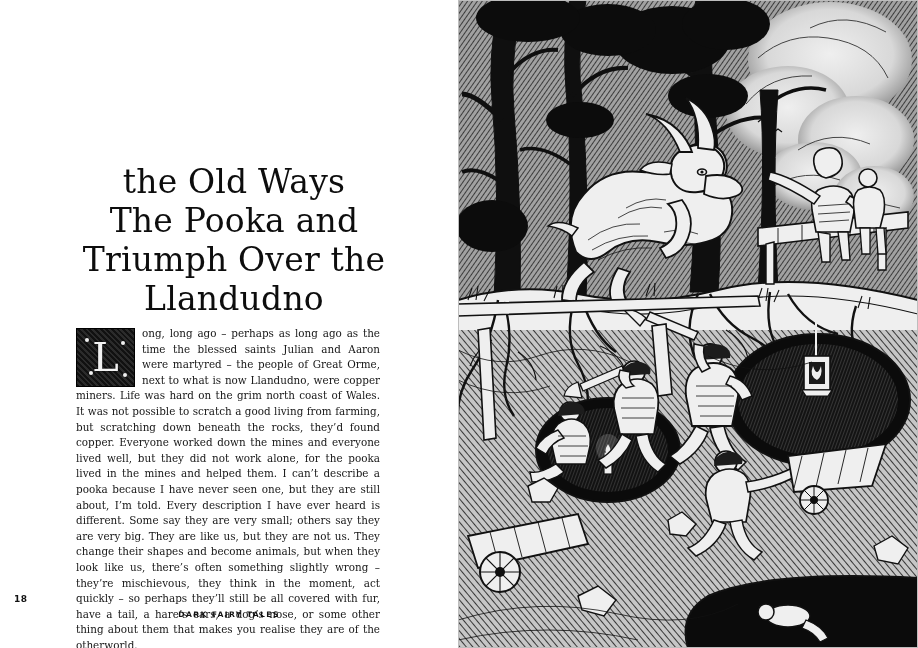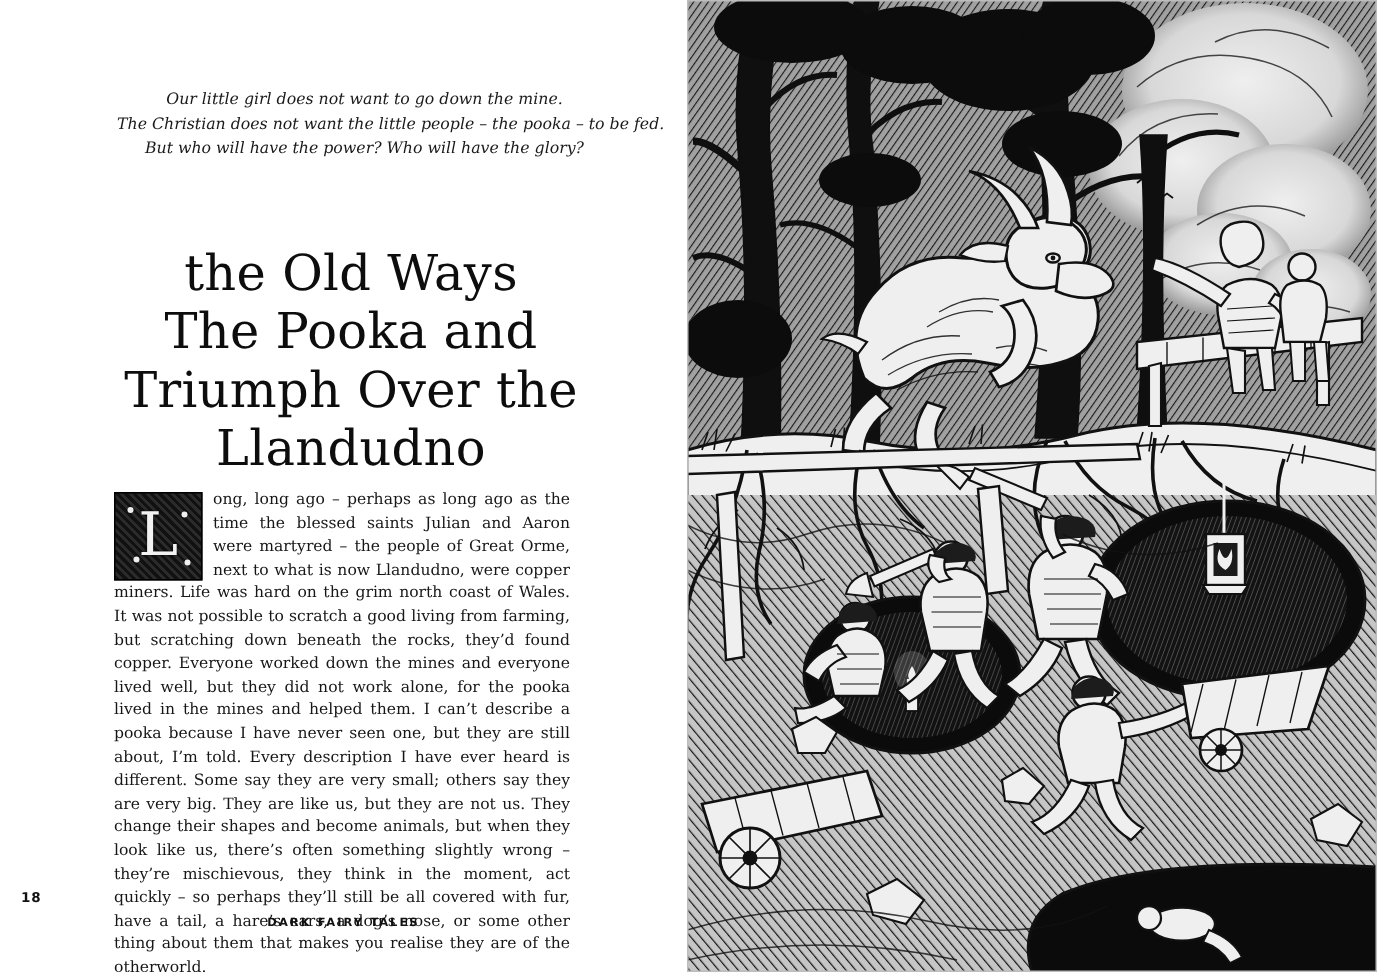--- a/index.html
+++ b/index.html
@@ -142,25 +142,20 @@
   }
   .illus-frame svg { display: block; }
 </style>
 </head>
 <body>
 
 <div class="spread">
 
   <div class="page-left">
 
-    <div class="epigraph">
-      <div>Our little girl does not want to go down the mine.</div>
-      <div>The Christian does not want the little people – the pooka – to be fed.</div>
-      <div>But who will have the power? Who will have the glory?</div>
-    </div>
 
     <h1 class="title">
       <span class="ln">the Old Ways</span>
       <span class="ln">The Pooka and</span>
       <span class="ln">Triumph Over the</span>
       <span class="ln">Llandudno</span>
     </h1>
 
     <div class="body-col">
       <span class="dropcap">

